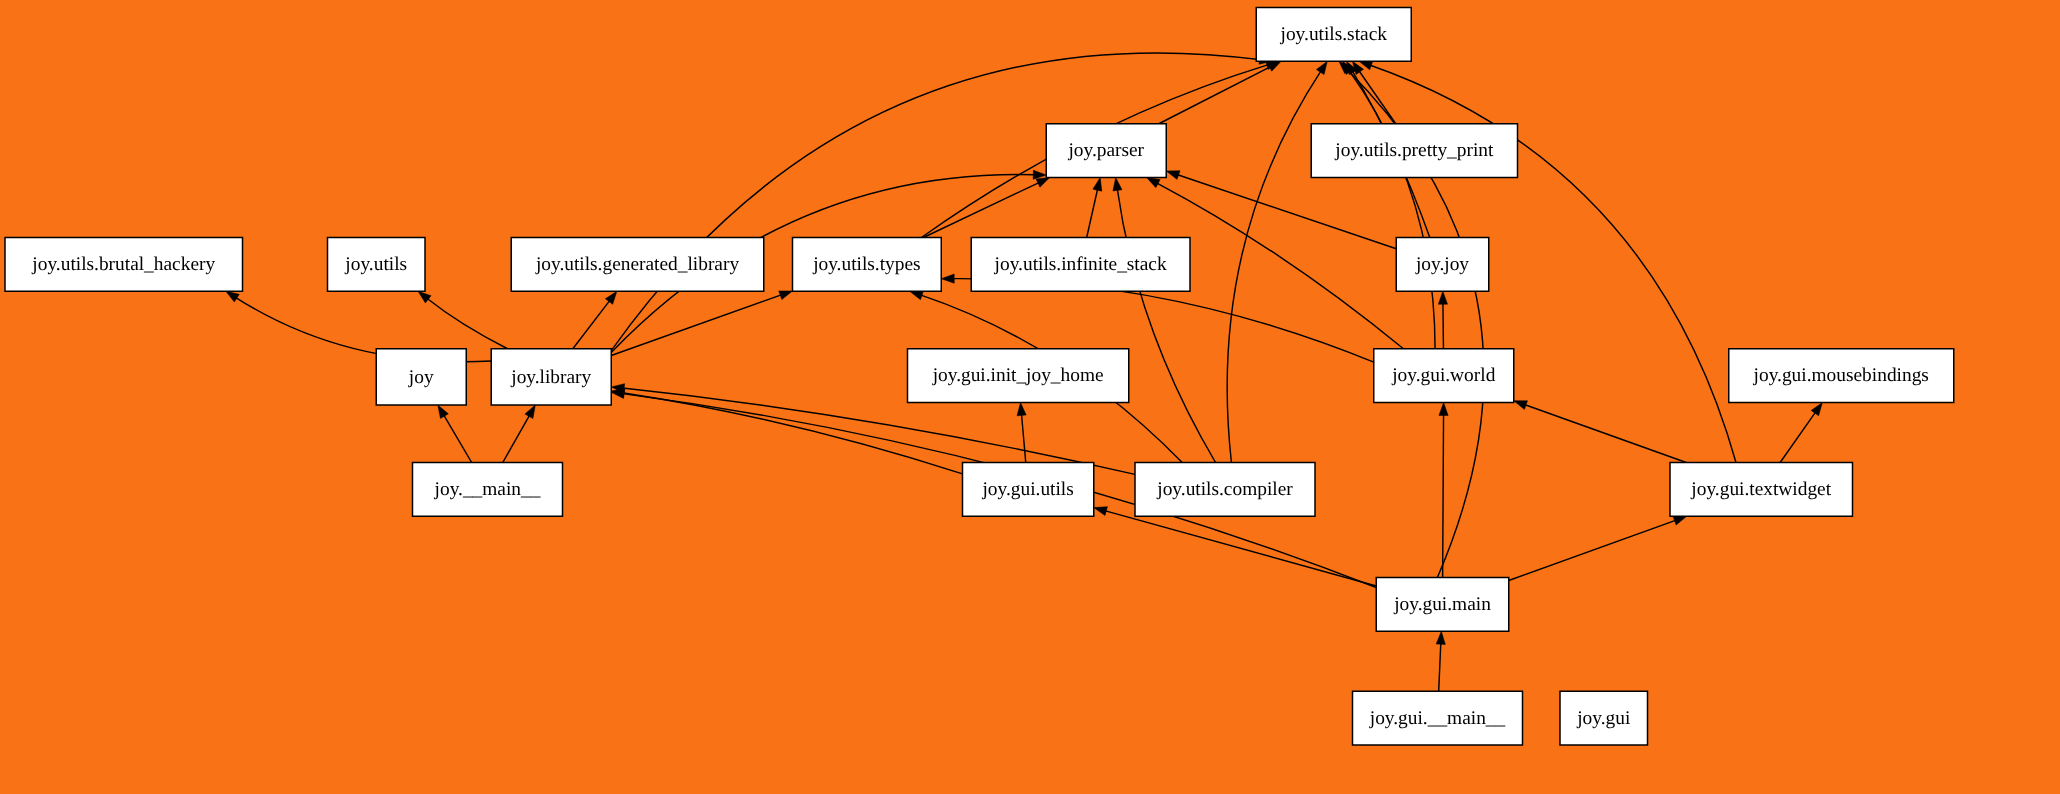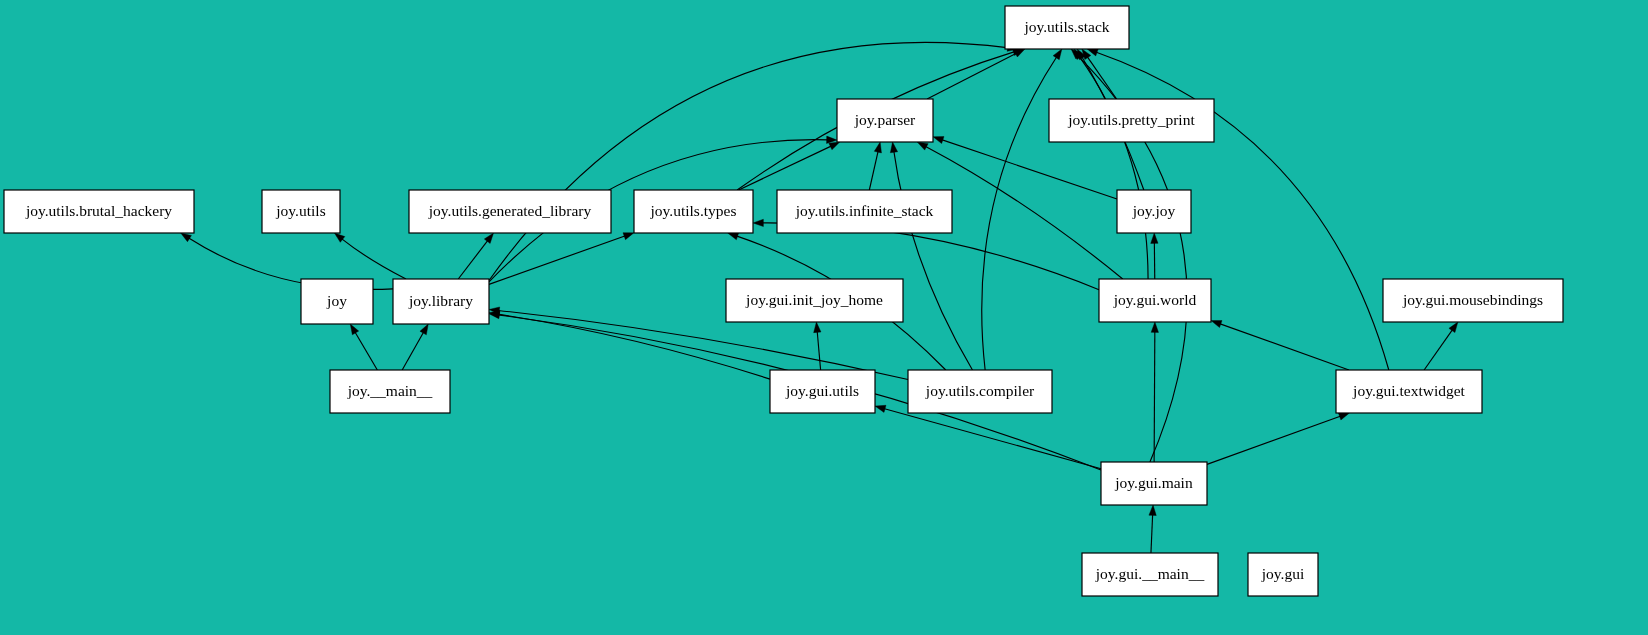--- a/index.html
+++ b/index.html
@@ -10,21 +10,21 @@
   body {
     width: 1648px;
     height: 635px;
     font-family: "Liberation Serif", "DejaVu Serif", serif;
     overflow: hidden;
   }
   #graph-root {
     position: relative;
     width: 1648px;
     height: 635px;
-    background: #14b8a6;
+    background: #f97316;
   }
   svg#dep-graph {
     display: block;
     width: 1648px;
     height: 635px;
   }
   .node-box {
     fill: #ffffff;
     stroke: #000000;
     stroke-width: 1.2;

